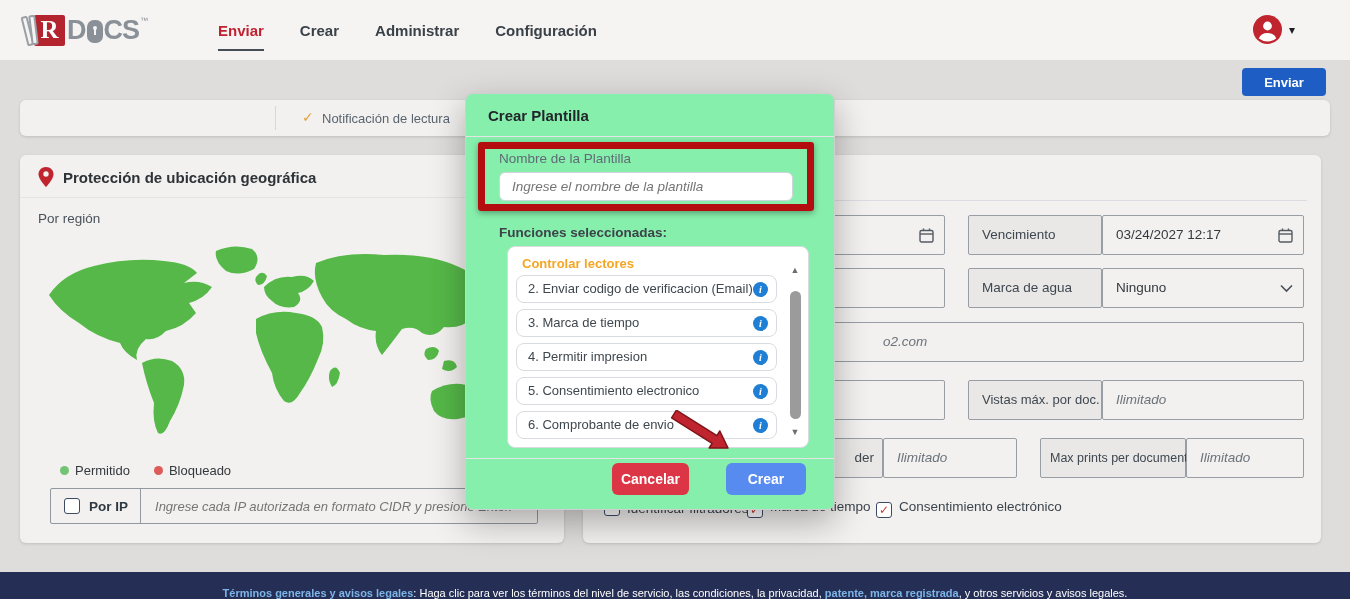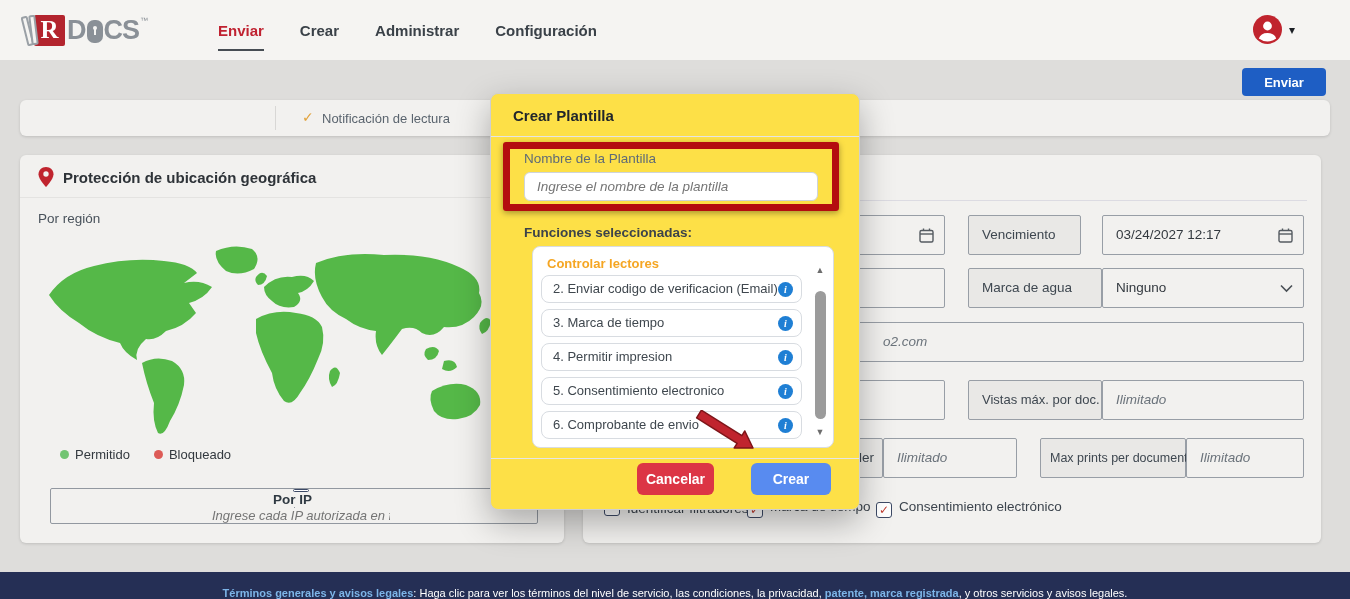--- a/index.html
+++ b/index.html
@@ -36,43 +36,43 @@
   .strip-check { position:absolute; left:282px; top:9px; color:#e2a33c; font-size:14px; font-weight:bold; }
   .strip-label { position:absolute; left:302px; top:11px; font-size:13px; color:#5a646e; }
 
   
   .geo-card { left:20px; top:155px; width:544px; height:388px; }
   .geo-head { position:absolute; left:18px; top:12px; display:flex; align-items:center; gap:9px; }
   .geo-title { font-size:15px; font-weight:bold; color:#2e3338; }
   .geo-divider { position:absolute; left:0; top:42px; width:100%; height:1px; background:#e4e3e1; }
   .geo-region { position:absolute; left:18px; top:56px; font-size:13.5px; color:#49525b; }
   .map { position:absolute; left:14px; top:78px; }
-  .legend { position:absolute; top:292px; left:40px; display:flex; gap:24px; font-size:13px; color:#33393f; align-items:center; }
+  .legend { position:absolute; top:308px; left:40px; display:flex; gap:24px; font-size:13px; color:#33393f; align-items:center; }
   .dot { display:inline-block; width:9px; height:9px; border-radius:50%; margin-right:6px; position:relative; top:0px; }
-  .ip-row { position:absolute; left:30px; top:333px; width:488px; height:36px; border:1px solid #9298a0; border-radius:2px; display:flex; align-items:center;flex-direction:column; }
+  .ip-row { position:absolute; left:30px; top:333px; width:488px; height:36px; border:1px solid #9298a0; border-radius:2px; display:flex; align-items:center; }
   .checkbox { width:16px; height:16px; background:#fff; border:1.5px solid #3d4a66; border-radius:3px; display:inline-flex; align-items:center; justify-content:center; font-size:12px; font-weight:bold; color:#c23b2e; cursor:pointer; }
   .ip-cb { margin-left:13px; }
   .ip-label { font-size:13.5px; font-weight:600; color:#2f3942; margin:0 12px 0 9px; }
   .ip-div { width:1px; height:36px; background:#9298a0; }
   .ip-input { flex:1; border:none; background:transparent; font-style:italic; font-size:13px; color:#5d666e; padding-left:14px; outline:none; font-family:inherit; }
 
   
   .set-card { left:583px; top:155px; width:738px; height:388px; }
   .set-divider { position:absolute; left:14px; top:45px; width:710px; height:1px; background:#dcdbe2; }
   .fld { position:absolute; height:40px; border:1px solid #989ea6; border-radius:2px; background:#f2f1ef; }
   .fld-label { background:#e9e8e6; }
   .fld-text { position:absolute; left:13px; top:0; line-height:38px; font-size:13.5px; color:#3e4750; white-space:nowrap; }
   .fld-value { position:absolute; left:13px; top:0; line-height:38px; font-size:13.5px; color:#33393f; white-space:nowrap; }
   .fld-ph { font-style:italic; color:#6b737b; }
   .fld-icon { position:absolute; right:10px; top:12px; }
   .cbrow { position:absolute; top:345px; height:18px; }
   .cb-label { font-size:13.5px; color:#3c444d; margin-left:7px; position:relative; top:-3px; }
 
   
-  .modal { position:absolute; left:490px; top:93px; width:370px; height:417px; background:#fde047; border:1px solid #cfcfcf; border-radius:8px; box-shadow:0 12px 34px rgba(0,0,0,.30); z-index:10; }
+  .modal { position:absolute; left:465px; top:93px; width:370px; height:417px; background:#86efac; border:1px solid #cfcfcf; border-radius:8px; box-shadow:0 12px 34px rgba(0,0,0,.30); z-index:10; }
   .modal-title { position:absolute; left:22px; top:13px; font-size:15px; font-weight:bold; color:#21262b; }
   .modal-hdiv { position:absolute; left:0; top:42px; width:100%; height:1px; background:#e5e5e5; }
   .hl-frame { position:absolute; left:12px; top:48px; width:336px; height:69px; border:7px solid #b40d0f; border-radius:3px; box-shadow:0 2px 6px rgba(0,0,0,.35); pointer-events:none; z-index:3; }
   .name-label { position:absolute; left:33px; top:57px; font-size:13.5px; color:#5f6b76; }
   .name-input { position:absolute; left:33px; top:78px; width:294px; height:29px; border:1px solid #ced4da; border-radius:6px; padding-left:12px; font-style:italic; font-size:13.5px; color:#6c757d; outline:none; font-family:inherit; }
   .func-label { position:absolute; left:33px; top:131px; font-size:13.5px; font-weight:600; color:#3c434a; }
   .func-list { position:absolute; left:33px; top:152px; width:302px; height:202px; border:1px solid #d8dce1; border-radius:8px; background:#fff;margin-left:8px; }
   .group-label { position:absolute; left:14px; top:9px; font-size:13px; font-weight:bold; color:#f5a623; }
   .func-item { position:absolute; left:8px; width:261px; height:28px; border:1px solid #d8dce1; border-radius:8px; font-size:13px; color:#3f474e; line-height:26px; padding-left:11px; background:#fff; cursor:pointer; }
   .info-ic { position:absolute; right:8px; top:6px; width:15px; height:15px; border-radius:50%; background:#1f7fd4; color:#fff; font-size:10px; font-weight:bold; font-style:italic; text-align:center; line-height:15px; font-family:"Liberation Serif",serif; }
@@ -175,21 +175,21 @@
   <div class="set-divider"></div>
 
   <div class="fld" style="left:37px; top:60px; width:325px;">
     <svg class="fld-icon" width="15" height="15" viewBox="0 0 15 15">
         <rect x="1" y="2.5" width="13" height="11.5" rx="1.5" fill="none" stroke="#555b61" stroke-width="1.4"></rect>
         <line x1="1" y1="6" x2="14" y2="6" stroke="#555b61" stroke-width="1.4"></line>
         <line x1="4.5" y1="0.5" x2="4.5" y2="3" stroke="#555b61" stroke-width="1.4"></line>
         <line x1="10.5" y1="0.5" x2="10.5" y2="3" stroke="#555b61" stroke-width="1.4"></line>
       </svg>
   </div>
-  <div class="fld fld-label" style="left:385px; top:60px; width:113px;">
+  <div class="fld fld-label" style="left:385px; top:60px; width:134px;">
     <span class="fld-text">Vencimiento</span>
   </div>
   <div class="fld" style="left:519px; top:60px; width:202px;">
     <span class="fld-value">03/24/2027 12:17</span>
     <svg class="fld-icon" width="15" height="15" viewBox="0 0 15 15">
         <rect x="1" y="2.5" width="13" height="11.5" rx="1.5" fill="none" stroke="#555b61" stroke-width="1.4"></rect>
         <line x1="1" y1="6" x2="14" y2="6" stroke="#555b61" stroke-width="1.4"></line>
         <line x1="4.5" y1="0.5" x2="4.5" y2="3" stroke="#555b61" stroke-width="1.4"></line>
         <line x1="10.5" y1="0.5" x2="10.5" y2="3" stroke="#555b61" stroke-width="1.4"></line>
       </svg>

